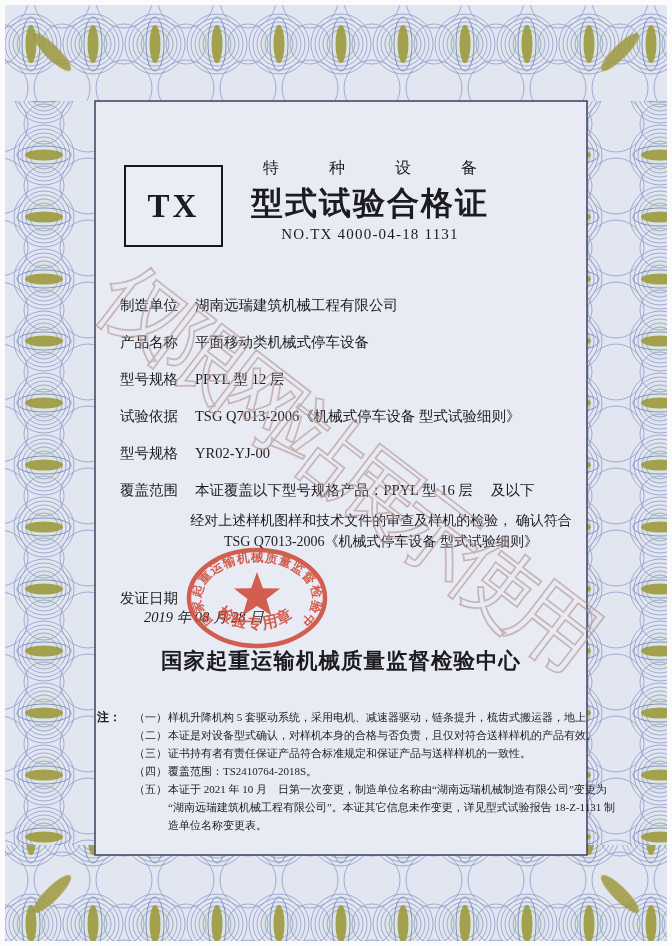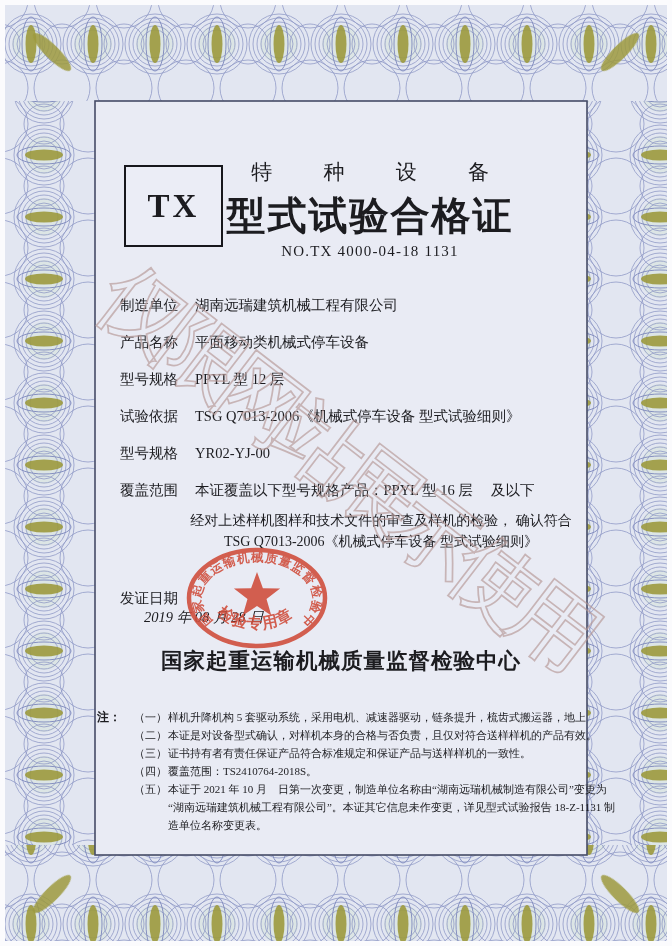--- a/index.html
+++ b/index.html
@@ -15,22 +15,22 @@
   #overlay{z-index:3;pointer-events:none;}
   #bg{z-index:1;}
 
   .tx-box{
     position:absolute;left:124px;top:165px;width:99px;height:82px;
     border:2.5px solid #17171c;background:rgba(236,238,246,.6);
     display:flex;align-items:center;justify-content:center;
     font-weight:bold;font-size:33px;letter-spacing:3px;
   }
   .header{position:absolute;left:158px;top:158px;width:424px;text-align:center;}
-  .subtitle{font-size:21px;letter-spacing:23px;padding-left:23px;font-weight:500;text-align:center;}
-  .title{font-size:39px;font-weight:bold;letter-spacing:2px;margin-top:3px;}
+  .subtitle{font-size:16px;letter-spacing:23px;padding-left:23px;font-weight:500;text-align:center;}
+  .title{font-size:32px;font-weight:bold;letter-spacing:2px;margin-top:3px;}
   .certno{font-size:15px;letter-spacing:1.2px;}
 
   .fields{position:absolute;left:120px;top:297px;width:460px;}
   .frow{display:flex;margin-bottom:20px;font-size:14.5px;line-height:17px;}
   .flabel{width:62px;flex:none;}
   .fvalue{margin-left:13px;white-space:nowrap;}
 
   .conclusion{position:absolute;left:186px;top:510px;width:390px;
     font-size:14px;line-height:21px;}
   .cline{white-space:nowrap;text-align:center;}

